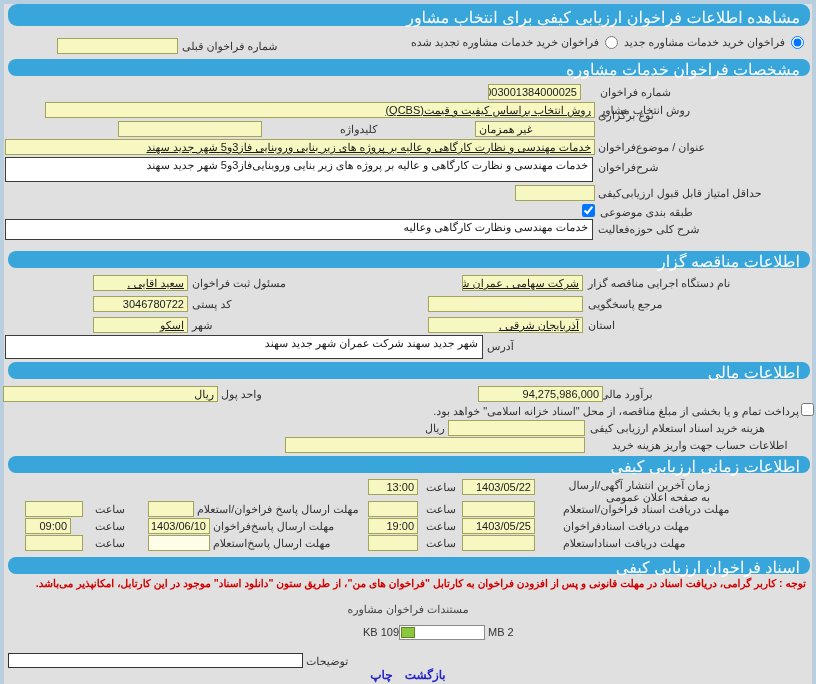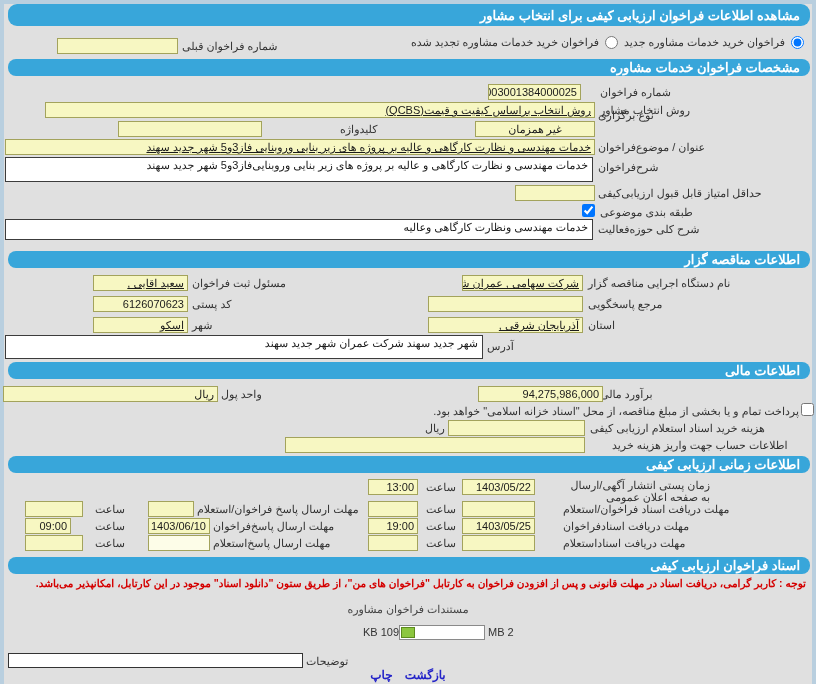--- a/index.html
+++ b/index.html
@@ -10,34 +10,34 @@
   .screen{
     position:relative;width:816px;height:684px;overflow:hidden;
     background:#b9cfdf;direction:rtl;
   }
   .content{
     position:absolute;left:4px;right:4px;top:4px;bottom:0;
     background:#e0e0e0;
   }
   .bar{
     position:absolute;left:8px;right:6px;height:17px;
-    background:#38a6da;color:#fff;font-weight:bold;font-size:13px;
+    background:#38a6da;color:#fff;font-weight:normal;font-size:16px;
     border-radius:8px;text-align:right;padding:1px 10px 0 0;
     box-sizing:border-box;white-space:nowrap;
   }
   .bar.main{top:4px;height:22px;padding-top:4px;border-radius:9px;}
   .lbl{
     position:absolute;white-space:nowrap;font-size:11px;color:#333;
   }
   .ybox{
     position:absolute;height:16px;background:#f7f7c2;border:1px solid #a3a35c;
     font-size:11px;color:#1b1b1b;padding:1px 3px 0 3px;box-sizing:border-box;
     white-space:nowrap;overflow:hidden;text-align:right;
   }
-  .ybox.center{text-align:center;font-family:Liberation Serif, serif;}
+  .ybox.center{text-align:left;font-family:Liberation Serif, serif;}
   .wbox{
     position:absolute;background:#ffffff;border:1px solid #3c3c3c;
     font-size:11px;color:#1b1b1b;padding:1px 4px 0 4px;box-sizing:border-box;
     text-align:right;overflow:hidden;
   }
   .u{text-decoration:underline;}
   .radio-row{
     position:absolute;top:36px;right:10px;display:flex;align-items:center;
     gap:4px;font-size:11px;color:#333;
   }
@@ -113,21 +113,21 @@
   <div class="bar" style="top:251px;">اطلاعات مناقصه گزار</div>
 
   <div class="lbl" style="top:277px;left:588px;">نام دستگاه اجرایی  مناقصه گزار</div>
   <div class="ybox u" style="top:275px;left:462px;width:121px;">شرکت سهامی , عمران شهر</div>
   <div class="lbl" style="top:277px;left:192px;">مسئول ثبت فراخوان</div>
   <div class="ybox u" style="top:275px;left:93px;width:95px;">سعید اقایی ,</div>
 
   <div class="lbl" style="top:298px;left:588px;">مرجع  پاسخگویی</div>
   <div class="ybox" style="top:296px;left:428px;width:155px;"></div>
   <div class="lbl" style="top:298px;left:192px;">کد پستی</div>
-  <div class="ybox" style="top:296px;left:93px;width:95px;">6126070623</div>
+  <div class="ybox" style="top:296px;left:93px;width:95px;">3046780722</div>
 
   <div class="lbl" style="top:319px;left:588px;">استان</div>
   <div class="ybox u" style="top:317px;left:428px;width:155px;">آذربایجان شرقی ,</div>
   <div class="lbl" style="top:319px;left:192px;">شهر</div>
   <div class="ybox u" style="top:317px;left:93px;width:95px;">اسکو</div>
 
   <div class="lbl" style="top:340px;left:487px;">آدرس</div>
   <div class="wbox" style="top:335px;left:5px;width:478px;height:24px;">شهر جدید سهند شرکت عمران شهر جدید سهند</div>
 
   <div class="bar" style="top:362px;">اطلاعات مالی</div>
@@ -142,21 +142,21 @@
 
   <div class="lbl" style="top:422px;left:590px;">هزینه خرید اسناد استعلام ارزیابی کیفی</div>
   <div class="ybox" style="top:420px;left:448px;width:137px;"></div>
   <div class="lbl" style="top:422px;left:425px;">ریال</div>
 
   <div class="lbl" style="top:439px;left:612px;">اطلاعات حساب جهت واریز هزینه خرید</div>
   <div class="ybox" style="top:437px;left:285px;width:300px;"></div>
 
   <div class="bar" style="top:456px;">اطلاعات زمانی ارزیابی کیفی</div>
 
-  <div class="lbl" style="top:479px;left:560px;width:150px;white-space:normal;line-height:12px;">زمان  پستی  انتشار آگهی/ارسال به صفحه اعلان عمومی</div>
+  <div class="lbl" style="top:479px;left:560px;width:150px;white-space:normal;line-height:12px;">زمان  آخرین  انتشار آگهی/ارسال به صفحه اعلان عمومی</div>
   <div class="ybox" style="top:479px;left:462px;width:73px;">1403/05/22</div>
   <div class="lbl" style="top:481px;left:426px;">ساعت</div>
   <div class="ybox" style="top:479px;left:368px;width:50px;">13:00</div>
 
   <div class="lbl" style="top:503px;left:563px;">مهلت  دریافت  اسناد فراخوان/استعلام</div>
   <div class="ybox" style="top:501px;left:462px;width:73px;"></div>
   <div class="lbl" style="top:503px;left:426px;">ساعت</div>
   <div class="ybox" style="top:501px;left:368px;width:50px;"></div>
   <div class="lbl" style="top:503px;left:197px;">مهلت ارسال پاسخ فراخوان/استعلام</div>
   <div class="ybox" style="top:501px;left:148px;width:46px;"></div>

